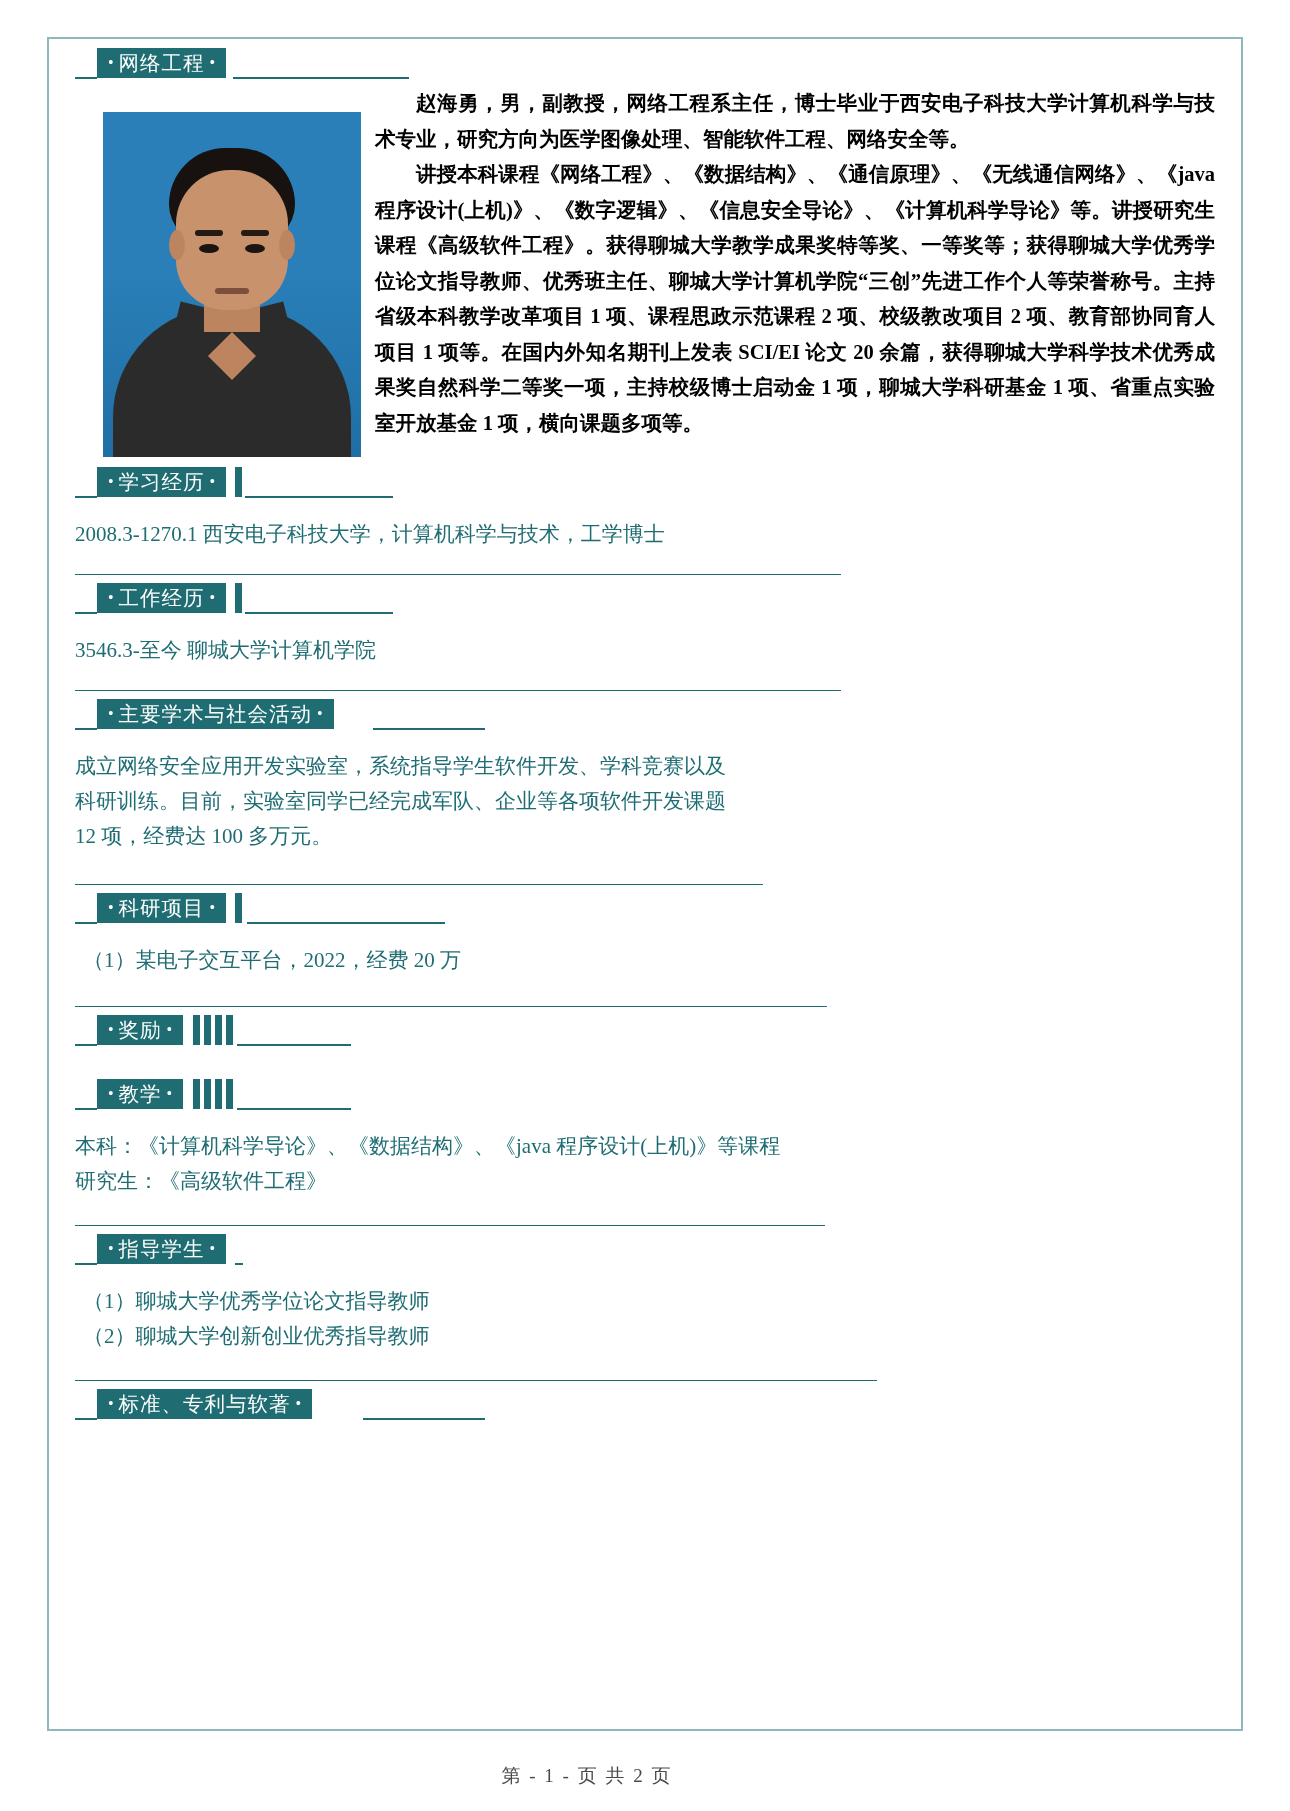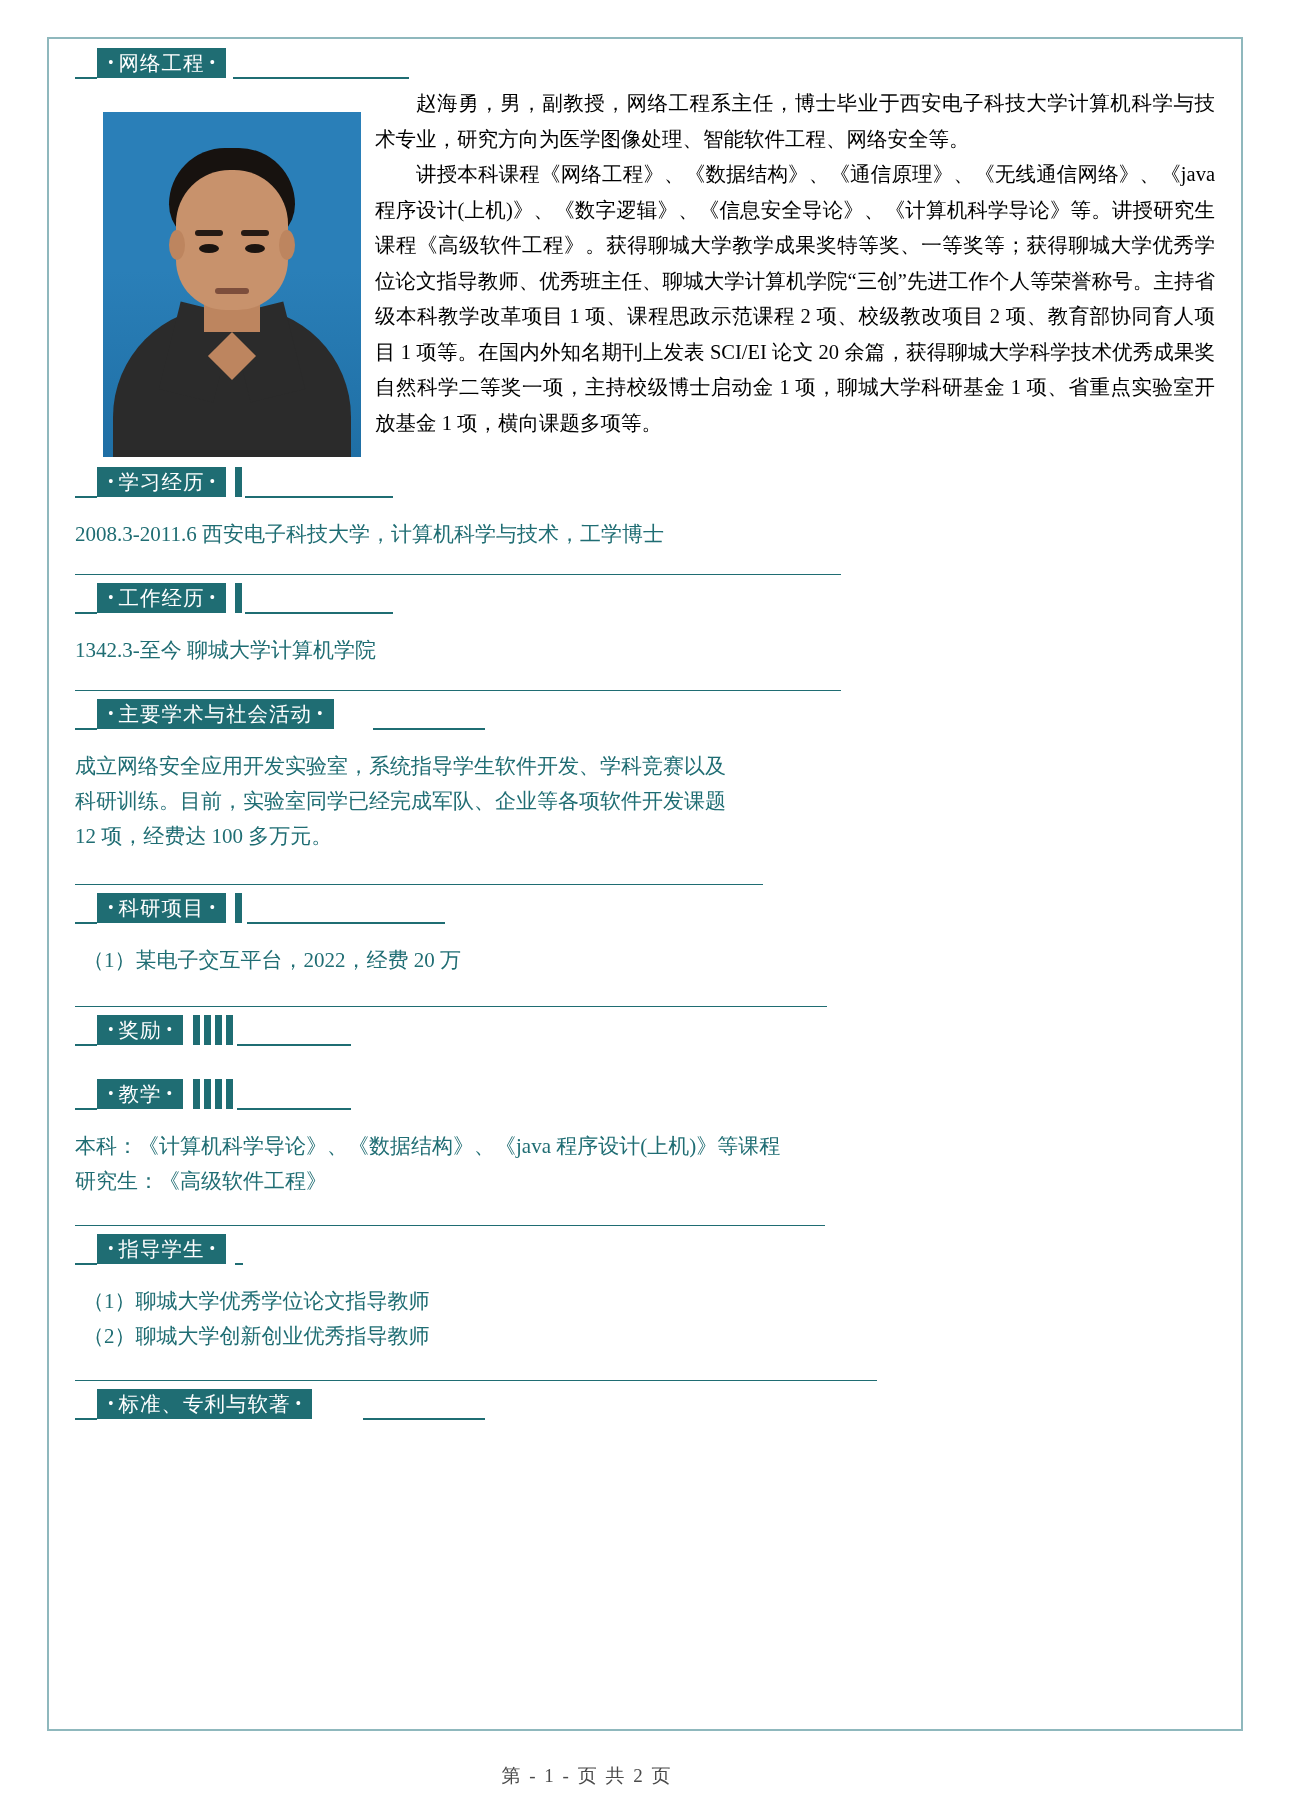--- a/index.html
+++ b/index.html
@@ -92,20 +92,21 @@
   .rule {
     height: 1px;
     background: #1f6d73;
     margin-top: 22px;
   }
 
   
   .profile {
     position: relative;
     margin-top: 4px;
+    font-weight: bold;
   }
   .photo {
     float: left;
     width: 258px;
     height: 345px;
     margin: 26px 14px 0 28px;
     background: linear-gradient(180deg, #2a7fb8 0%, #2a7fb8 46%, #1f6fa5 100%);
     position: relative;
     overflow: hidden;
     border: 0;
@@ -307,38 +308,38 @@
       <span class="dot">•</span>
       <span class="txt">学习经历</span>
       <span class="dot">•</span>
     </div>
     <div class="ticks" style="left:160px">
         <i></i>
       </div>
     <div class="tail" style="left:170px;width:148px"></div>
   </div>
   <div class="body-block">
-    <div>2008.3-2011.6 西安电子科技大学，计算机科学与技术，工学博士</div>
+    <div>2008.3-1270.1 西安电子科技大学，计算机科学与技术，工学博士</div>
   </div>
 
   <div class="rule" style="width:766px"></div>
   <div class="sec" style="margin-top:8px">
     <div class="lead"></div>
     <div class="bar" style="left:22px">
       <span class="dot">•</span>
       <span class="txt">工作经历</span>
       <span class="dot">•</span>
     </div>
     <div class="ticks" style="left:160px">
         <i></i>
       </div>
     <div class="tail" style="left:170px;width:148px"></div>
   </div>
   <div class="body-block">
-    <div>1342.3-至今 聊城大学计算机学院</div>
+    <div>3546.3-至今 聊城大学计算机学院</div>
   </div>
 
   <div class="rule" style="width:766px"></div>
   <div class="sec" style="margin-top:8px">
     <div class="lead"></div>
     <div class="bar" style="left:22px">
       <span class="dot">•</span>
       <span class="txt">主要学术与社会活动</span>
       <span class="dot">•</span>
     </div>

